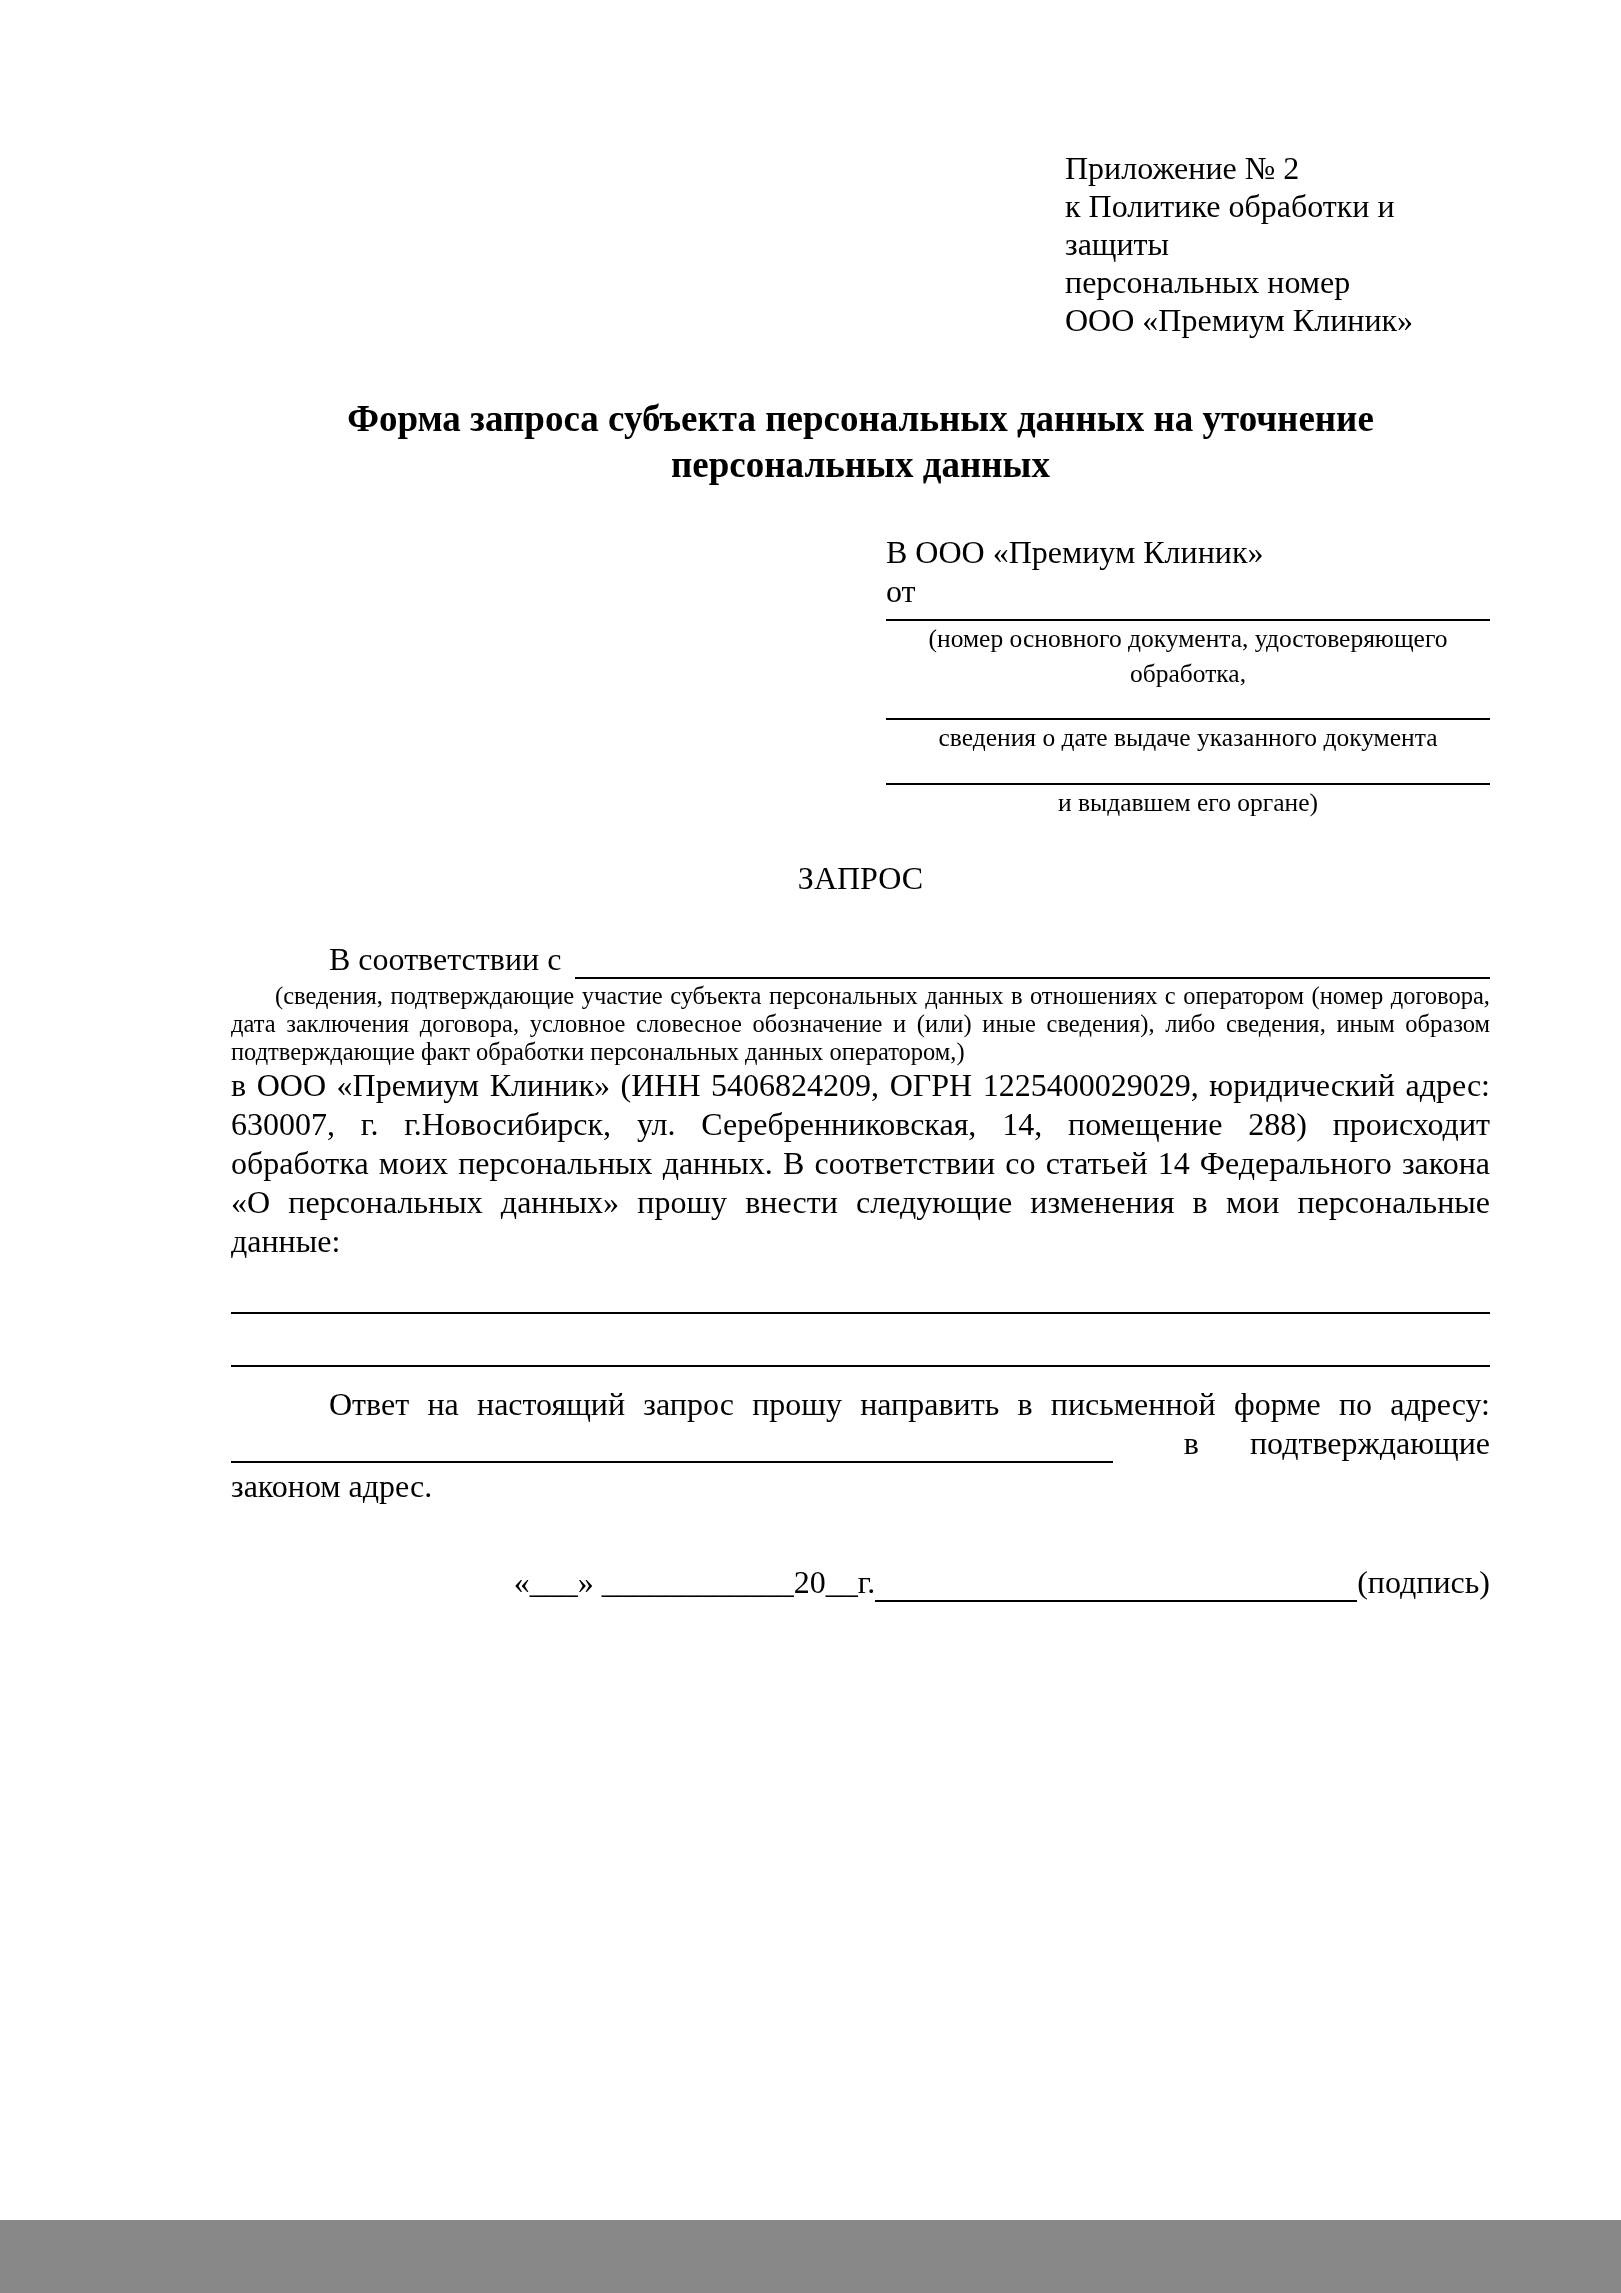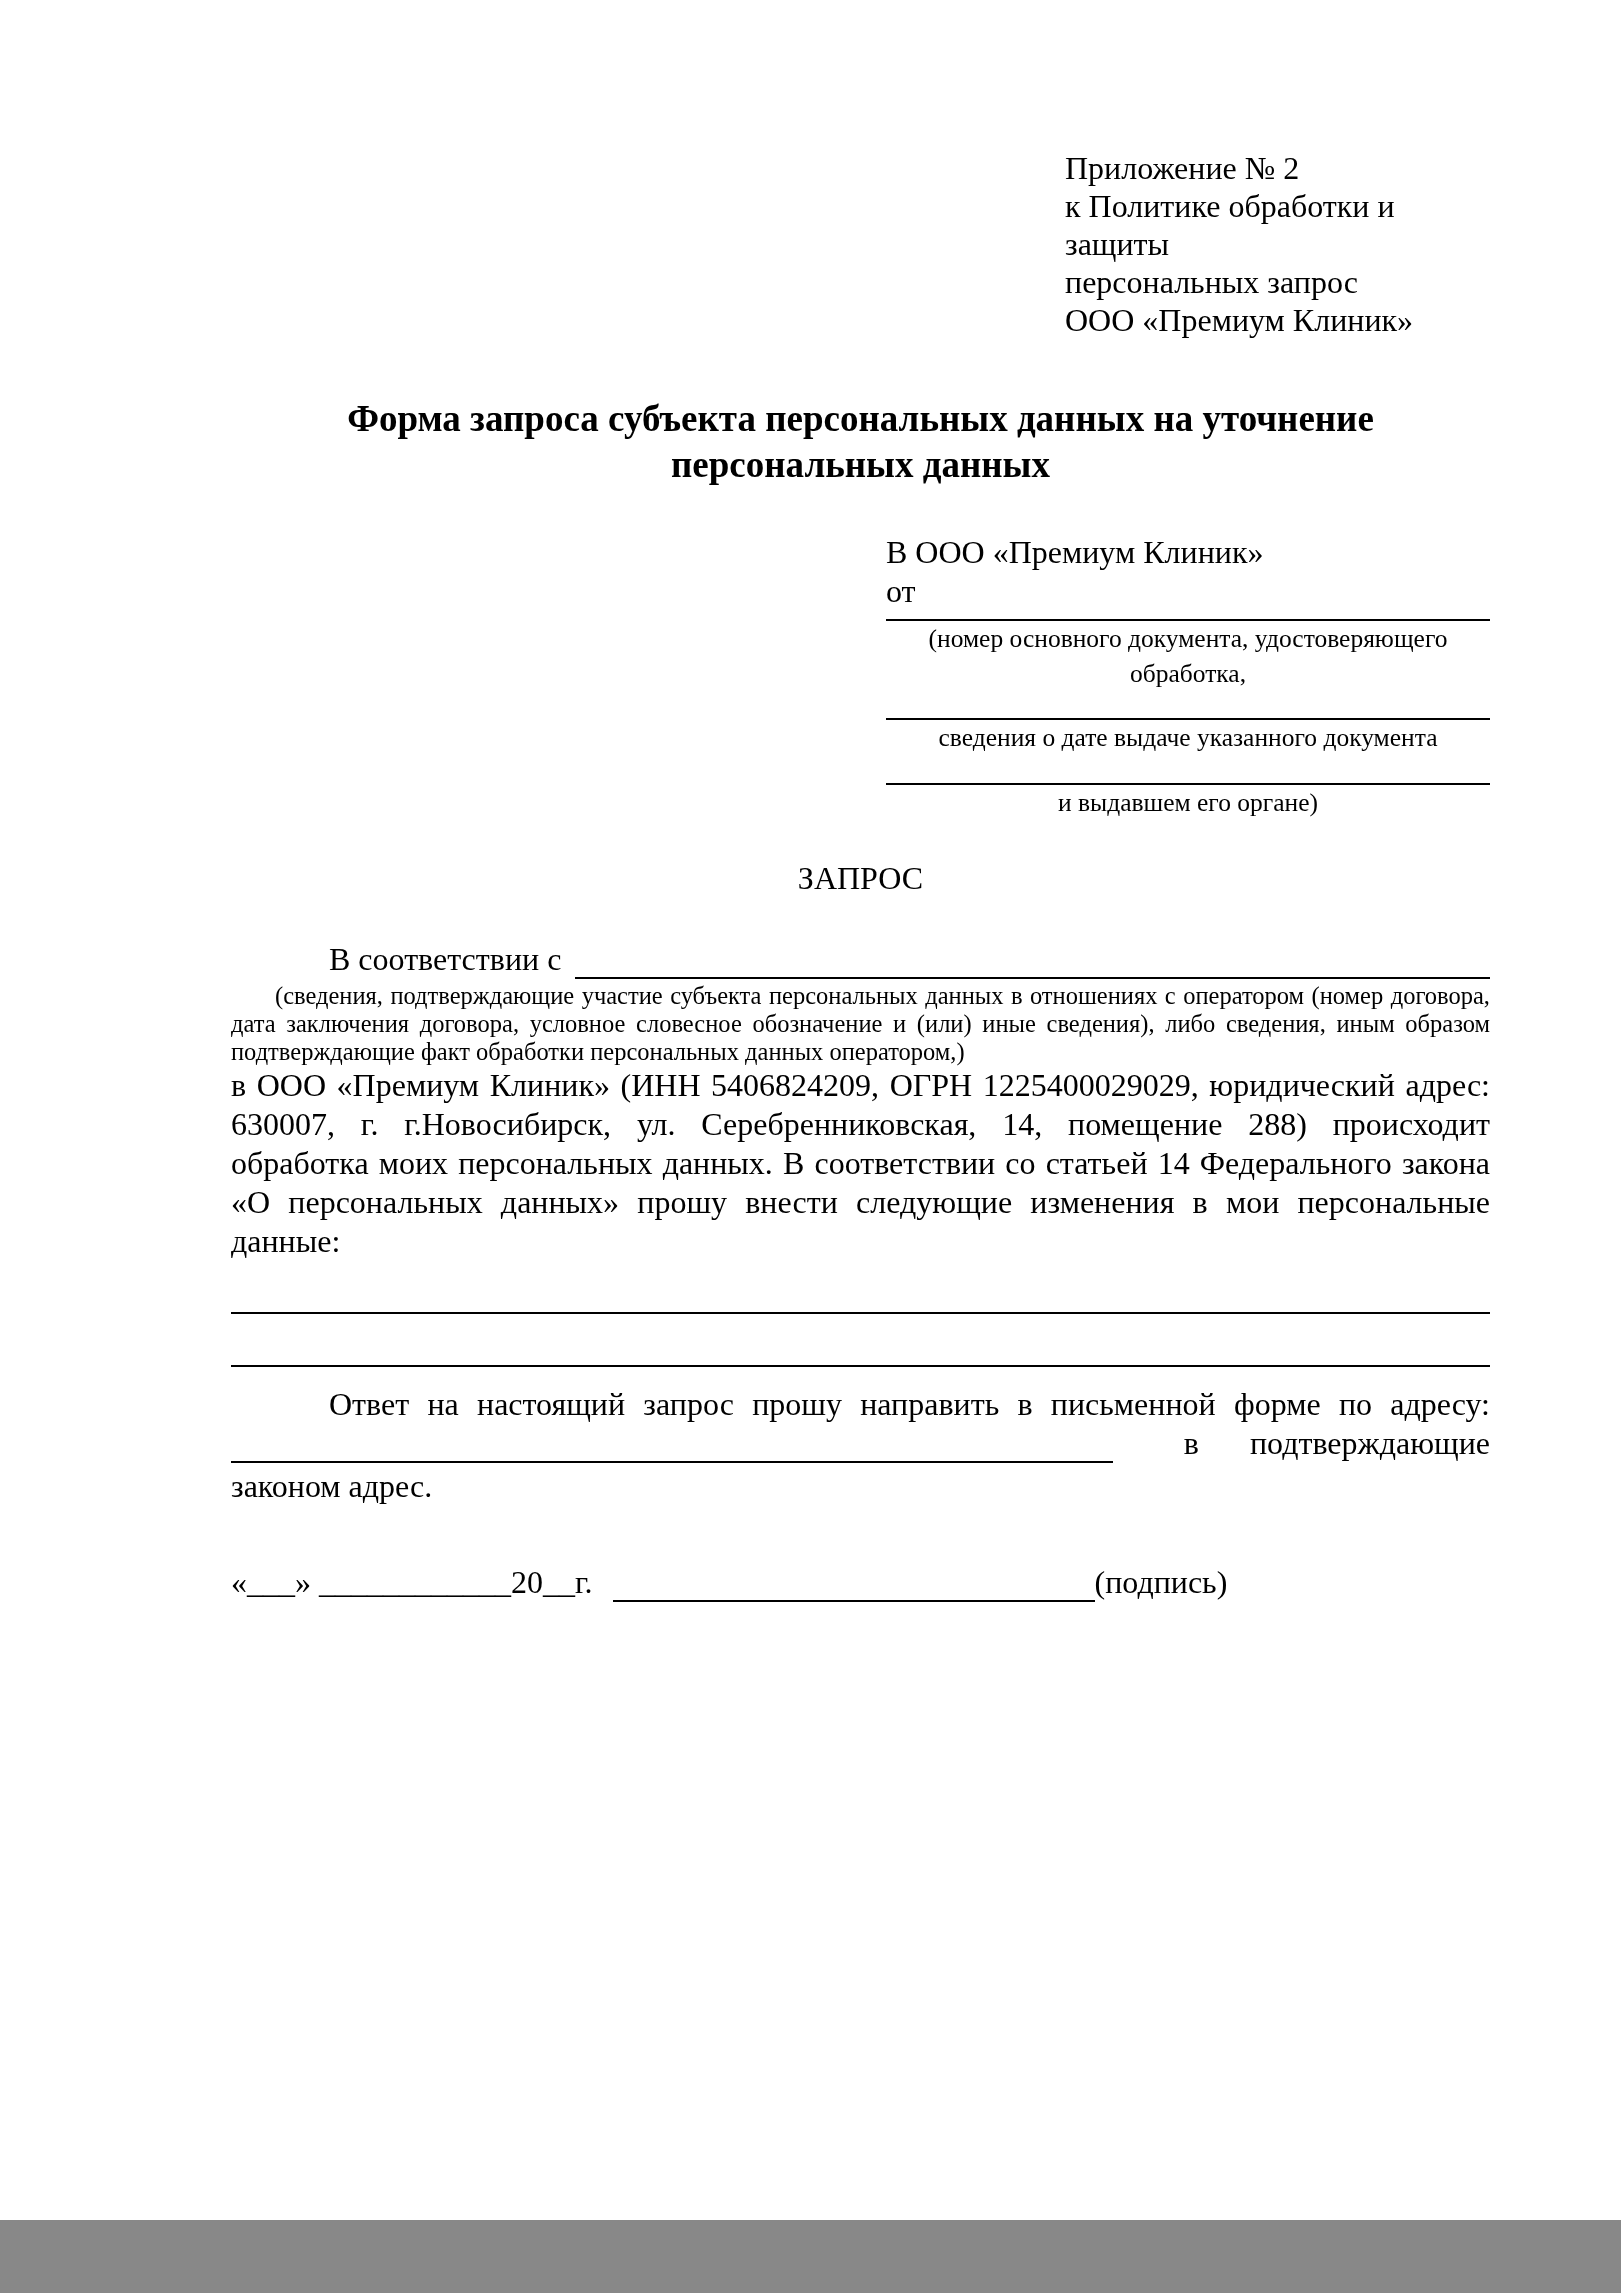--- a/index.html
+++ b/index.html
@@ -34,34 +34,34 @@
   .body-par { font-size:32px; line-height:39px; text-align:justify; }
 
   .blank-line { height:51px; border-bottom:2.9px solid #000; }
 
   .answer-line1 { margin-top:17.6px; font-size:32px; line-height:39px; text-indent:98px; text-align:justify; text-align-last:justify; }
   .answer-line2 { display:flex; align-items:flex-end; font-size:32px; line-height:39px; }
   .answer-line2 .ans-line { width:882px; border-bottom:2.9px solid #000; height:33px; }
   .answer-line2 .ans-suffix { margin-left:auto; word-spacing:43px; }
   .answer-tail { font-size:32px; line-height:39px; margin-top:3.9px; }
 
-  .footer-row { margin-top:57px; display:flex; justify-content:flex-start; align-items:flex-end; font-size:32px; line-height:39px;gap:20px; }
+  .footer-row { margin-top:57px; display:flex; justify-content:flex-end; align-items:flex-end; font-size:32px; line-height:39px; }
   .sig { display:flex; align-items:flex-end; }
   .sig .sig-line { width:482px; border-bottom:2.9px solid #000; height:33px; }
 </style>
 </head>
 <body>
 
 <div class="page">
   <div class="content">
 
     <div class="appendix">
       <div>Приложение № 2</div>
       <div>к Политике обработки и защиты</div>
-      <div>персональных запрос</div>
+      <div>персональных номер</div>
       <div>ООО «Премиум Клиник»</div>
     </div>
 
     <div class="title">Форма запроса субъекта персональных данных на уточнение персональных данных</div>
 
     <div class="addressee">
       <div>В ООО «Премиум Клиник»</div>
       <div>от</div>
 
 

